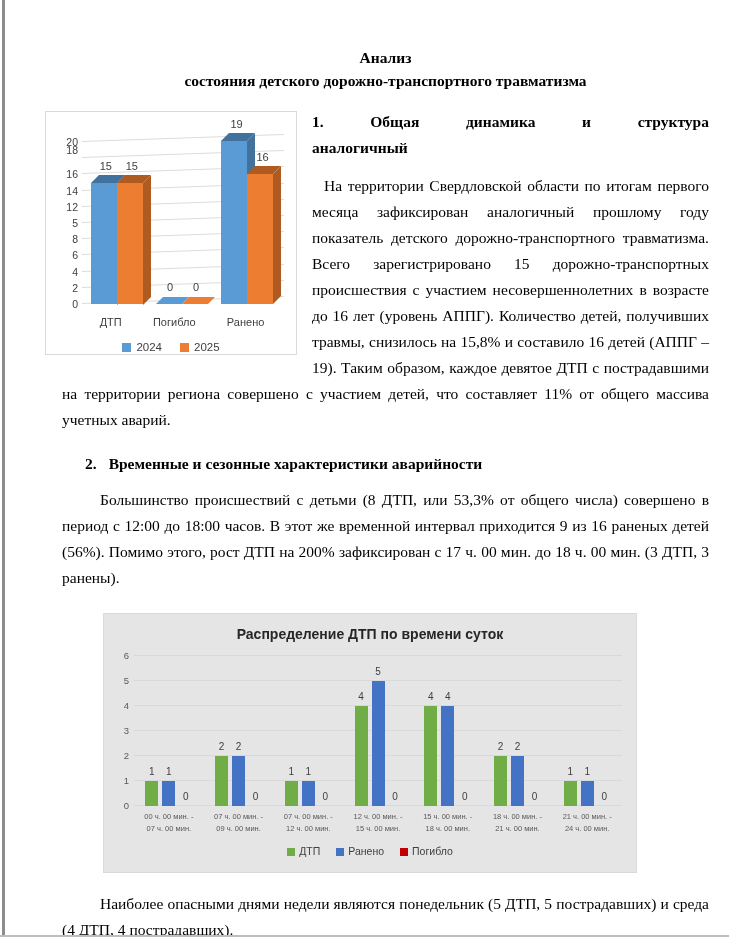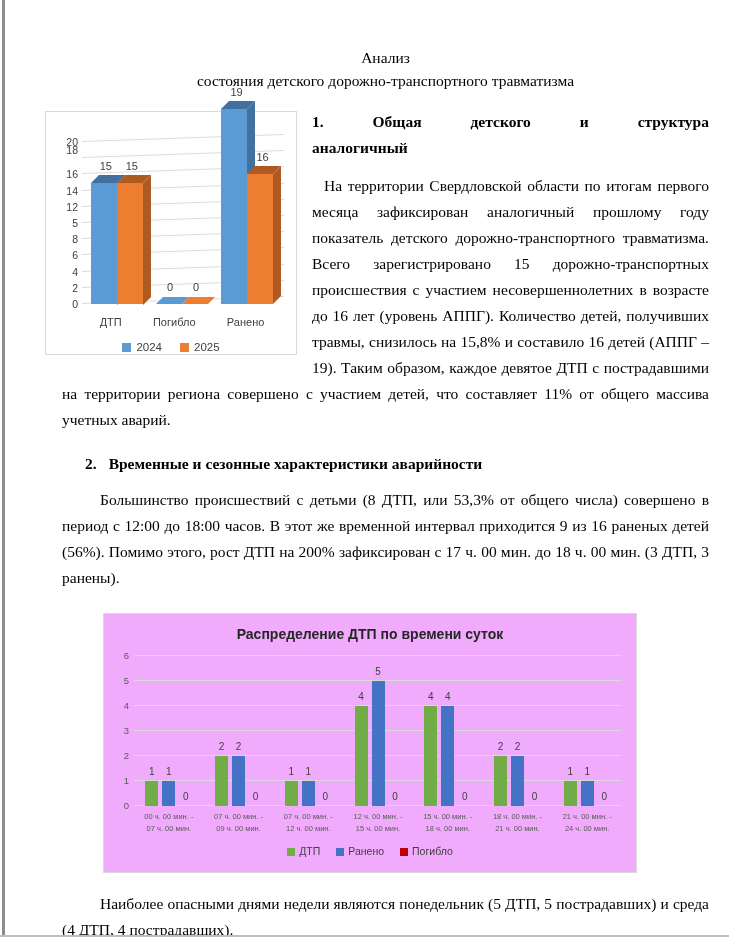--- a/index.html
+++ b/index.html
@@ -2,21 +2,21 @@
 <html><head>
 <meta charset="utf-8">
 <style>
   * { margin:0; padding:0; box-sizing:border-box; }
   html,body { width:729px; height:937px; background:#ffffff; overflow:hidden; }
   body { font-family:"Liberation Serif", serif; color:#000; position:relative; }
   .page-edge-left { position:absolute; left:2px; top:0; width:3px; height:100%; background:#8c8c8c; }
   .page-edge-bottom { position:absolute; left:0; bottom:0; width:100%; height:2px; background:#bdbdbd; }
   .doc { padding:46px 20px 0 62px; }
 
-  .doc-title { text-align:center; font-weight:normal; font-size:15.5px; line-height:23px; margin-bottom:17px; }
+  .doc-title { text-align:center; font-weight:bold; font-size:15.5px; line-height:23px; margin-bottom:17px; }
 
   
   .chart1-box { float:left; width:252px; height:244px; margin:2px 15px 8px -17px;
                 border:1px solid #d9d9d9; background:#fff; padding:30px 8px 6px 8px; }
   .c1plot { position:relative; height:162px; margin-left:30px; margin-right:8px;
             display:flex; justify-content:space-around; align-items:flex-end; }
   .c1grid { position:absolute; left:-2px; right:-4px; height:1px; background:#dcdcdc;
             transform:rotate(-2deg); transform-origin:left center; }
   .c1ylab { position:absolute; left:-30px; width:24px; text-align:right;
             font:10.5px "Liberation Sans",sans-serif; color:#404040; }
@@ -41,21 +41,21 @@
   .h-sec1 { font-weight:bold; font-size:15.5px; line-height:26px; margin-bottom:12px; overflow:hidden; }
   .h-sec1-l1 { display:flex; justify-content:space-between; }
   .para { font-size:15.5px; line-height:26px; text-align:justify; }
   .indent-sm { text-indent:12px; }
   .indent { text-indent:38px; }
   .h-sec2 { font-weight:bold; font-size:15.5px; margin:22px 0 14px 23px; clear:both; }
   .h-sec2 .num { margin-right:12px; }
 
   
   .chart2-box { width:534px; height:260px; margin:22px 0 0 41px; border:1px solid #d9d9d9;
-                background:#f0abfc; padding:12px 14px 0 14px; }
+                background:#e5e5e5; padding:12px 14px 0 14px; }
   .c2title { text-align:center; font:bold 14px "Liberation Sans",sans-serif; color:#262626; margin-bottom:14px; }
   .c2plot { position:relative; height:150px; margin-left:16px; display:flex; align-items:flex-end; }
   .c2grid { position:absolute; left:0; right:0; height:1px; background:#d9d9d9; }
   .c2ylab { position:absolute; left:-16px; width:11px; text-align:right;
             font:9.5px "Liberation Sans",sans-serif; color:#595959; }
   .c2group { flex:1 1 0; height:100%; display:flex; align-items:flex-end; justify-content:center; gap:4px; }
   .c2bar { position:relative; width:13px; }
   .c2val { position:absolute; top:-15px; left:50%; transform:translateX(-50%);
            font:10px "Liberation Sans",sans-serif; color:#404040; }
   .c2cats { display:flex; margin:5px 0 0 16px; }
@@ -121,21 +121,21 @@
             <div class="bar3d" style="height: 0px;">
               <div class="b3flat" style="background: rgb(91, 155, 213);"></div>
               <span class="c1val">0</span>
             </div>
             <div class="bar3d" style="height: 0px;">
               <div class="b3flat" style="background: rgb(237, 125, 49);"></div>
               <span class="c1val">0</span>
             </div>
           </div>
           <div class="c1group">
-            <div class="bar3d" style="height: 195px;">
+            <div class="bar3d" style="height: 163px;">
               <div class="b3front" style="background: rgb(91, 155, 213);"></div>
               <div class="b3side" style="background: rgb(65, 113, 156);"></div>
               <div class="b3top" style="background: rgb(65, 113, 156);"></div>
               <span class="c1val">19</span>
             </div>
             <div class="bar3d" style="height: 129.6px;">
               <div class="b3front" style="background: rgb(237, 125, 49);"></div>
               <div class="b3side" style="background: rgb(174, 90, 33);"></div>
               <div class="b3top" style="background: rgb(174, 90, 33);"></div>
               <span class="c1val">16</span>
@@ -150,21 +150,21 @@
       <div class="c1legend" id="c1legend">
           <span class=""><span class="swatch" style="background: rgb(91, 155, 213);"></span><span class="">2024</span></span>
           <span class=""><span class="swatch" style="background: rgb(237, 125, 49);"></span><span class="">2025</span></span>
         </div>
     </div>
 
     <div class="h-sec1">
       <div class="h-sec1-l1">
           <span>1.</span>
           <span>Общая</span>
-          <span>детского</span>
+          <span>динамика</span>
           <span>и</span>
           <span>структура</span>
         </div>
       <div>аналогичный</div>
     </div>
 
     <p class="para indent-sm">На территории Свердловской области по итогам первого месяца зафиксирован аналогичный прошлому году показатель детского дорожно-транспортного травматизма. Всего зарегистрировано 15 дорожно-транспортных происшествия с участием несовершеннолетних в возрасте до 16 лет (уровень АППГ). Количество детей, получивших травмы, снизилось на 15,8% и составило 16 детей (АППГ – 19). Таким образом, каждое девятое ДТП с пострадавшими на территории региона совершено с участием детей, что составляет 11% от общего массива учетных аварий.</p>
   </div>
 
   <div class="h-sec2">

